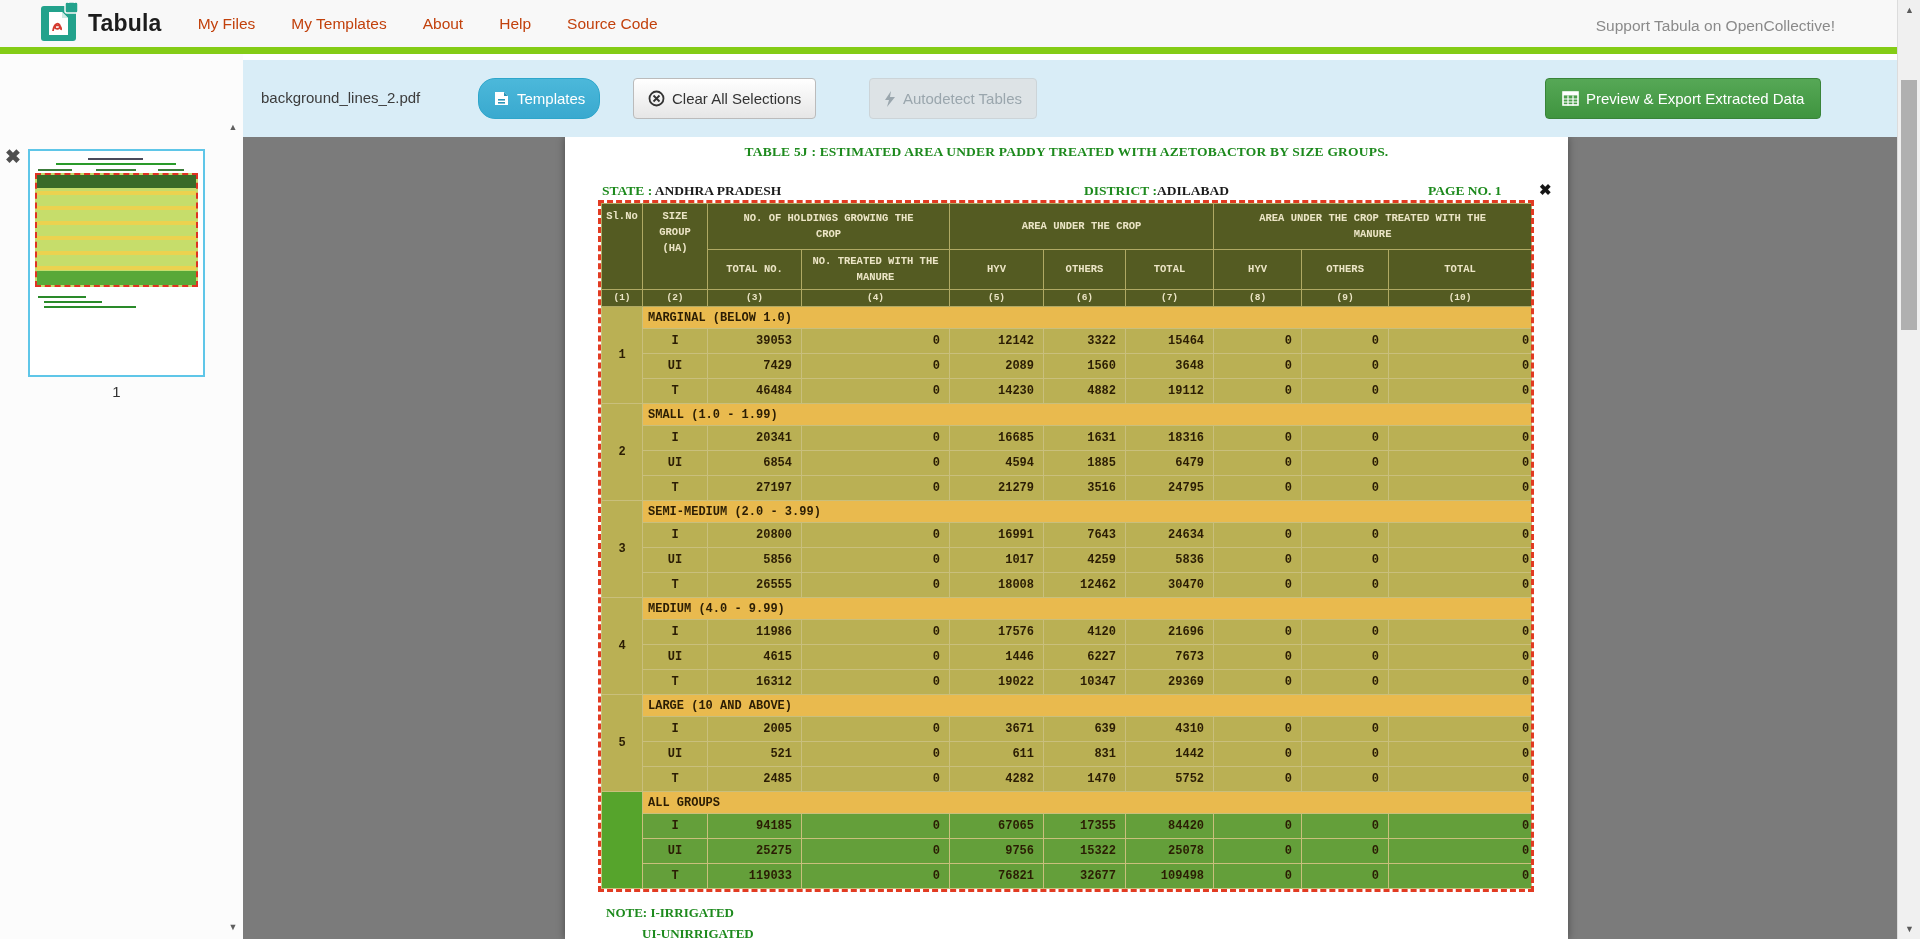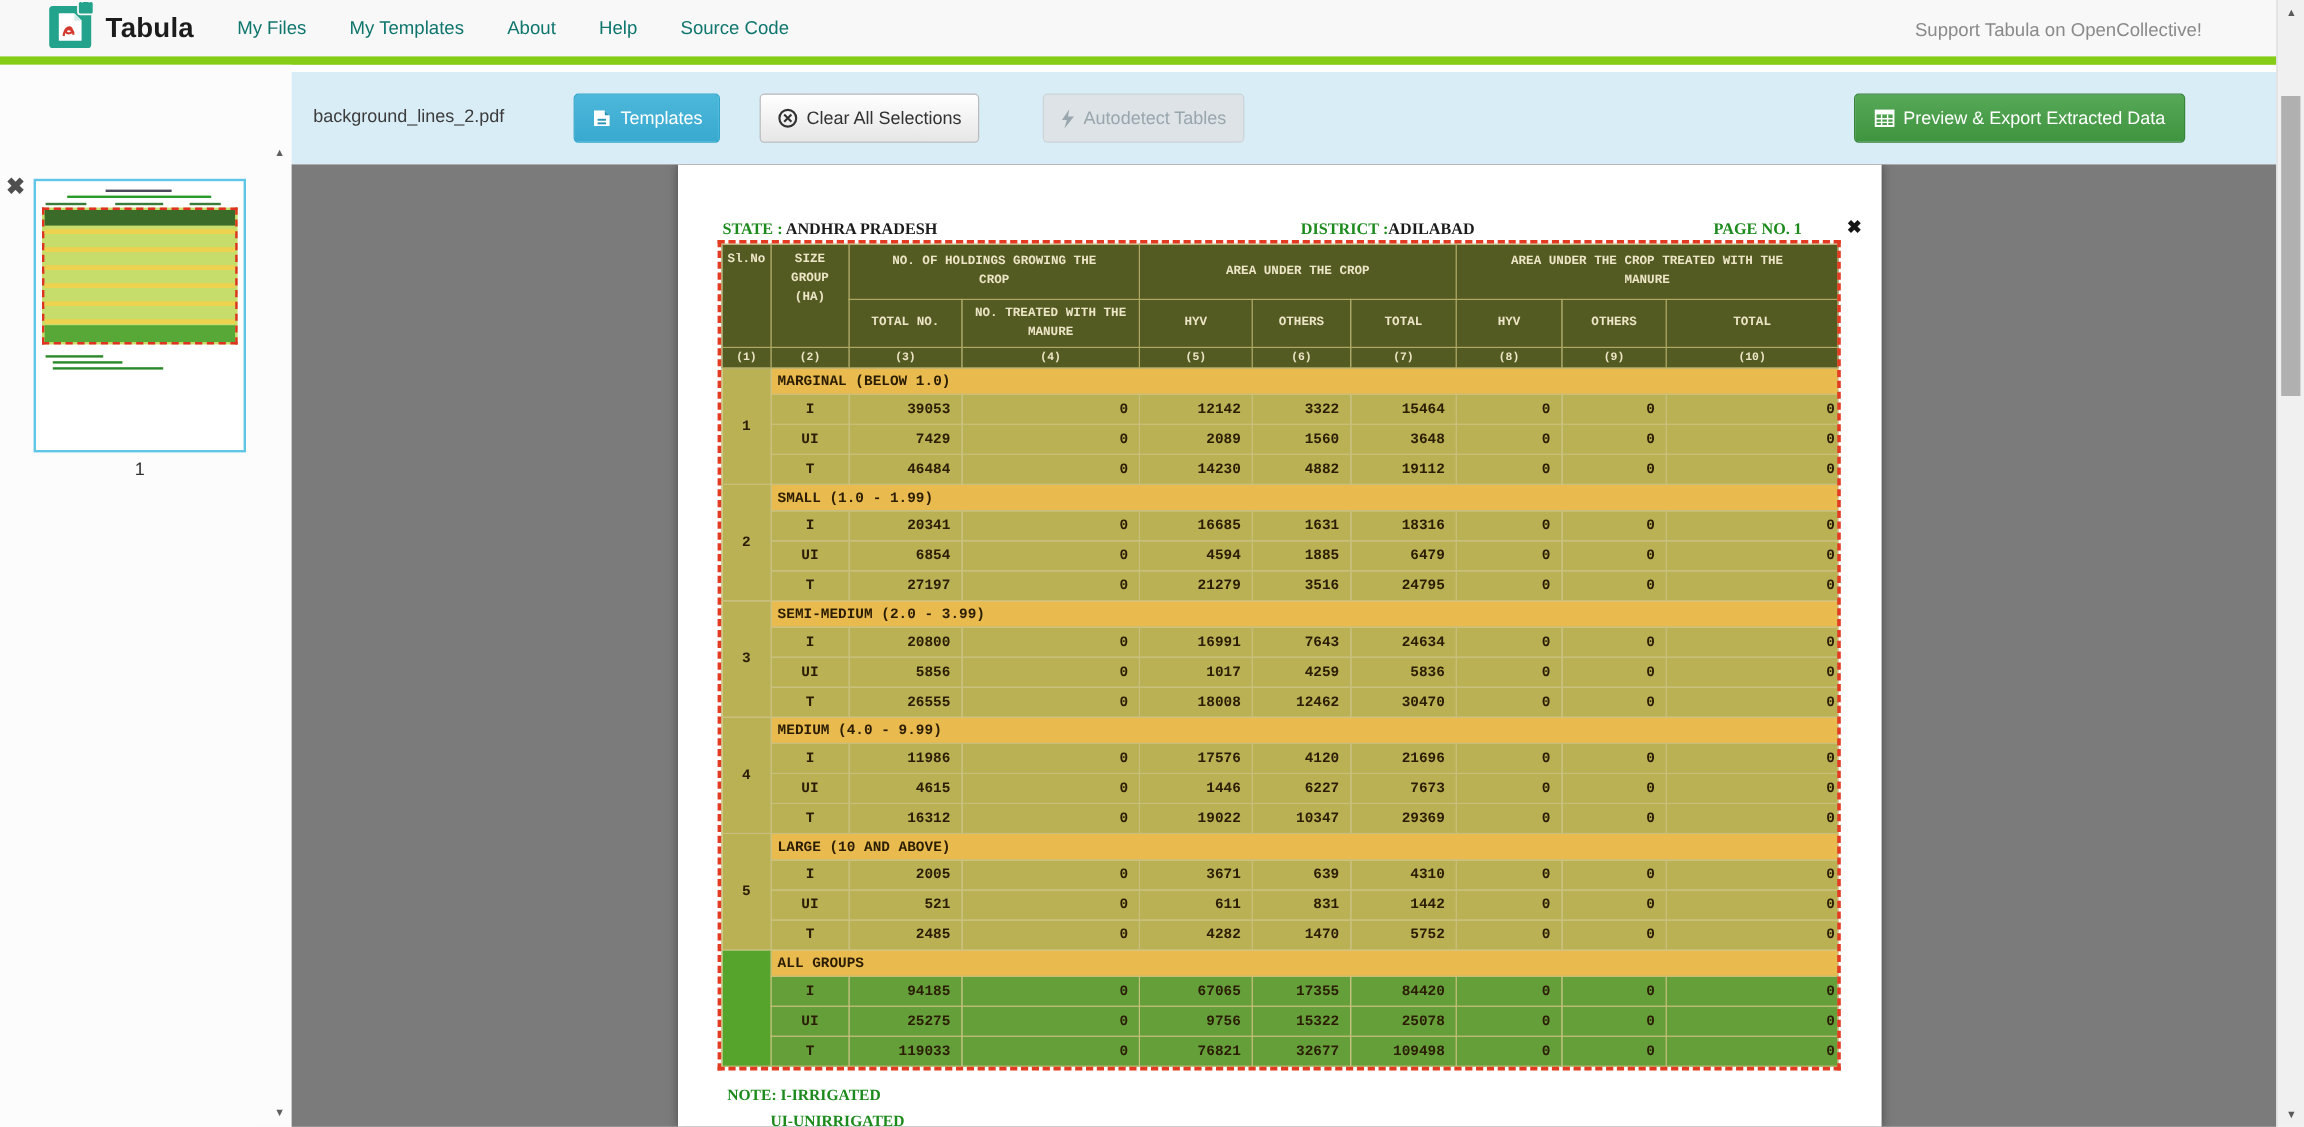--- a/index.html
+++ b/index.html
@@ -6,21 +6,21 @@
   html,body { width:1920px; height:939px; overflow:hidden; background:#ffffff;
               font-family:"Liberation Sans", sans-serif; }
 
   
   #navbar { position:absolute; left:0; top:0; width:1897px; height:54px;
             background:#f8f8f8; border-bottom:7px solid #84cc16;
             display:flex; align-items:center; }
   #brand { display:flex; align-items:center; margin-left:40px; }
   #brand-name { font-size:23px; font-weight:bold; color:#1c1c1c; margin-left:8px; letter-spacing:.2px;}
   #nav-links { display:flex; gap:36px; margin-left:36px; }
-  .nav-link { font-size:15.5px; color:#0f766e; cursor:pointer; }
+  .nav-link { font-size:15.5px; color:#c2410c; cursor:pointer; }
   #support-link { position:absolute; right:62px; top:17px; font-size:15.5px; color:#8a8a8a; cursor:pointer;}
 
   
   #sidebar { position:absolute; left:0; top:54px; width:243px; height:885px; background:#fcfcfc; }
   #thumb-close { position:absolute; left:5px; top:93px; font-size:19px; font-weight:bold;
                  color:#4f4f4f; cursor:pointer; line-height:1;}
   #thumbnail { position:absolute; left:28px; top:95px; width:177px; height:228px;
                background:#ffffff; border:2px solid #5fc6e8; cursor:pointer; }
   .t-line { position:absolute; height:2px; background:#2a9a2a; }
   #mini-table { position:absolute; left:5px; top:22px; width:163px; height:114px;
@@ -34,21 +34,21 @@
   .side-arrow { position:absolute; left:224px; width:18px; text-align:center;
                 font-size:9px; color:#606060; cursor:pointer; }
 
   
   #toolbar { position:absolute; left:243px; top:60px; width:1655px; height:77px; background:#d9edf7; }
   #filename { position:absolute; left:18px; top:29px; font-size:15px; color:#3c3c3c; }
   .btn { position:absolute; top:18px; height:41px; display:flex; align-items:center;
          gap:7px; padding:0 14px; border-radius:4px; font-size:15px; cursor:pointer;
          border:1px solid transparent; white-space:nowrap; }
   #btn-templates { left:235px; background:linear-gradient(#4cb8da,#39a9cf);
-                   border-color:#2ea6cb; color:#ffffff; }
+                   border-color:#2ea6cb; color:#ffffff;border-radius:17px; }
   #btn-clear { left:390px; background:linear-gradient(#ffffff,#e6e6e6);
                border-color:#bbbbbb; color:#333333; }
   #btn-autodetect { left:626px; background:#dde3e6; border-color:#ccd4d8;
                     color:#9aa6ad; cursor:default; }
   #btn-export { left:1302px; background:linear-gradient(#56a856,#3f943f);
                 border-color:#398439; color:#ffffff; padding:0 16px;}
   .btn svg { flex:0 0 auto; }
 
   
   #viewer { position:absolute; left:243px; top:137px; width:1654px; height:802px;
@@ -185,20 +185,21 @@
       <rect x="1" y="1" width="15" height="13" fill="none" stroke="#ffffff" stroke-width="1.6"></rect>
       <rect x="1" y="1" width="15" height="3.4" fill="#ffffff"></rect>
       <path d="M6 4.4 v10 M11 4.4 v10 M1 8 h15 M1 11 h15" stroke="#ffffff" stroke-width="1.2"></path>
     </svg>
     <span>Preview &amp; Export Extracted Data</span>
   </button>
 </div>
 
 <div id="viewer">
   <div id="pdf-page">
+    <div id="pdf-title">TABLE 5J : ESTIMATED AREA UNDER PADDY  TREATED WITH AZETOBACTOR BY SIZE GROUPS.</div>
 
     <div class="meta" style="left:37px;">
       <span class="green">STATE :</span><span class="dark"> ANDHRA PRADESH</span>
     </div>
     <div class="meta" style="left:519px;">
       <span class="green">DISTRICT :</span><span class="dark">ADILABAD</span>
     </div>
     <div class="meta green" style="left:863px;">PAGE NO. 1</div>
 
     <span id="sel-close">✖</span>

